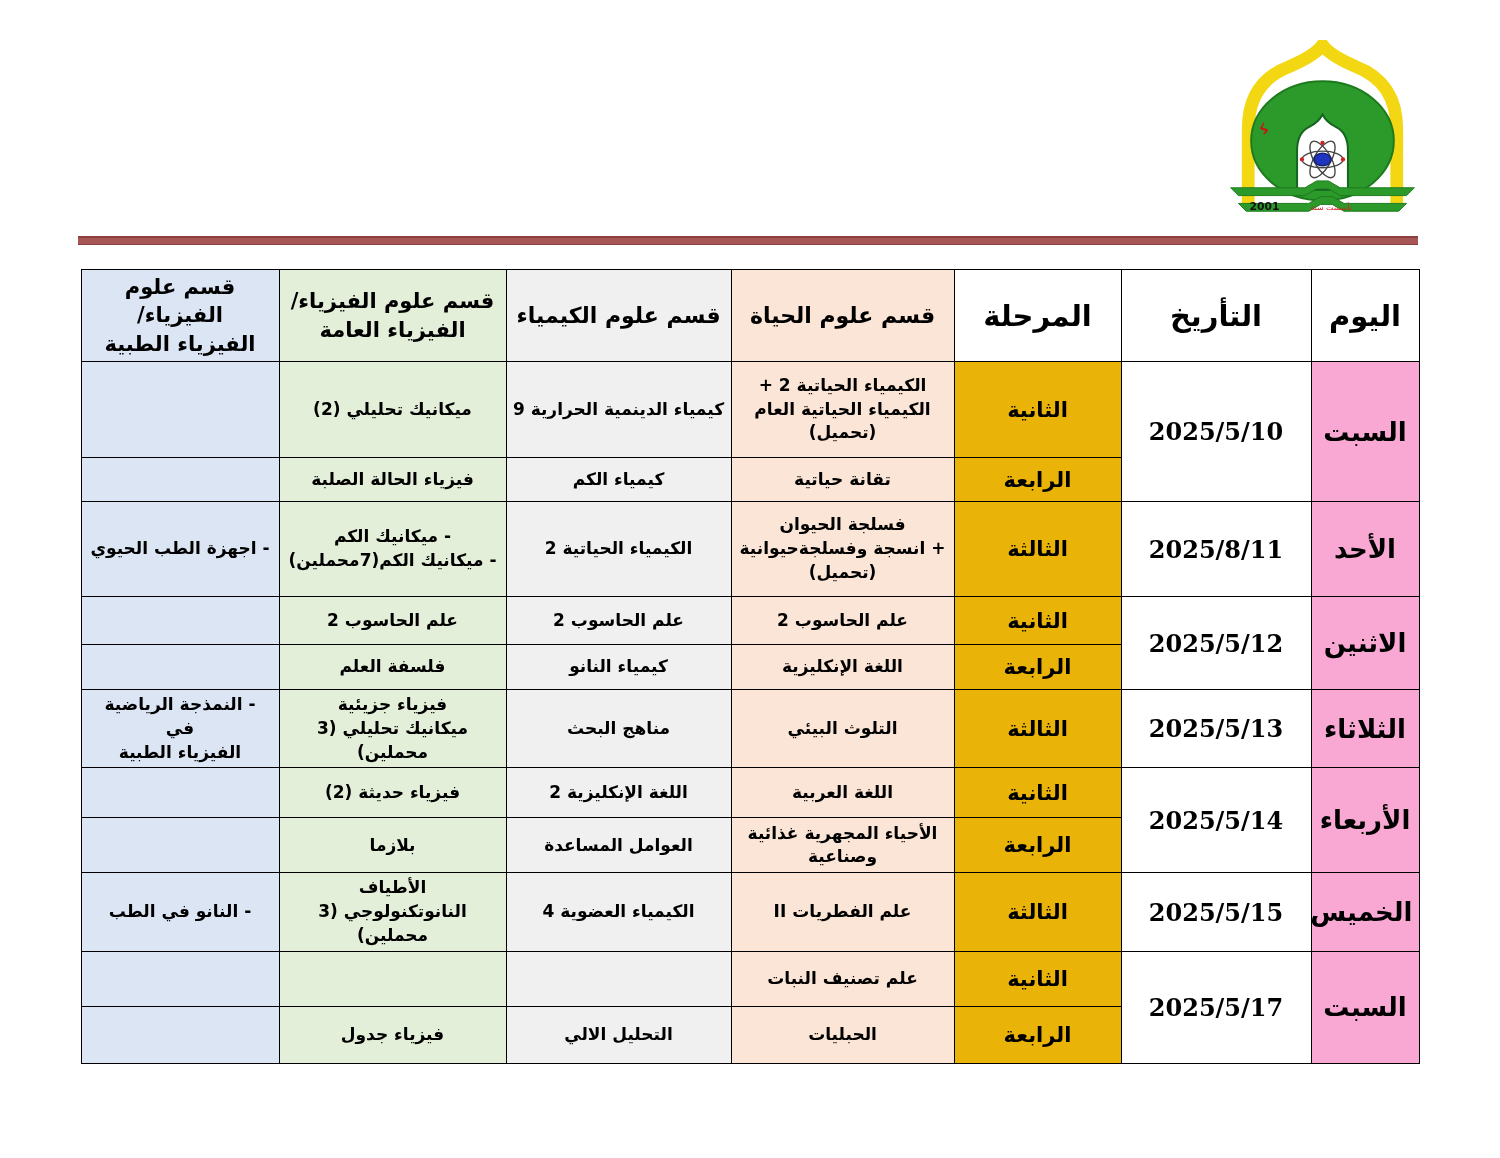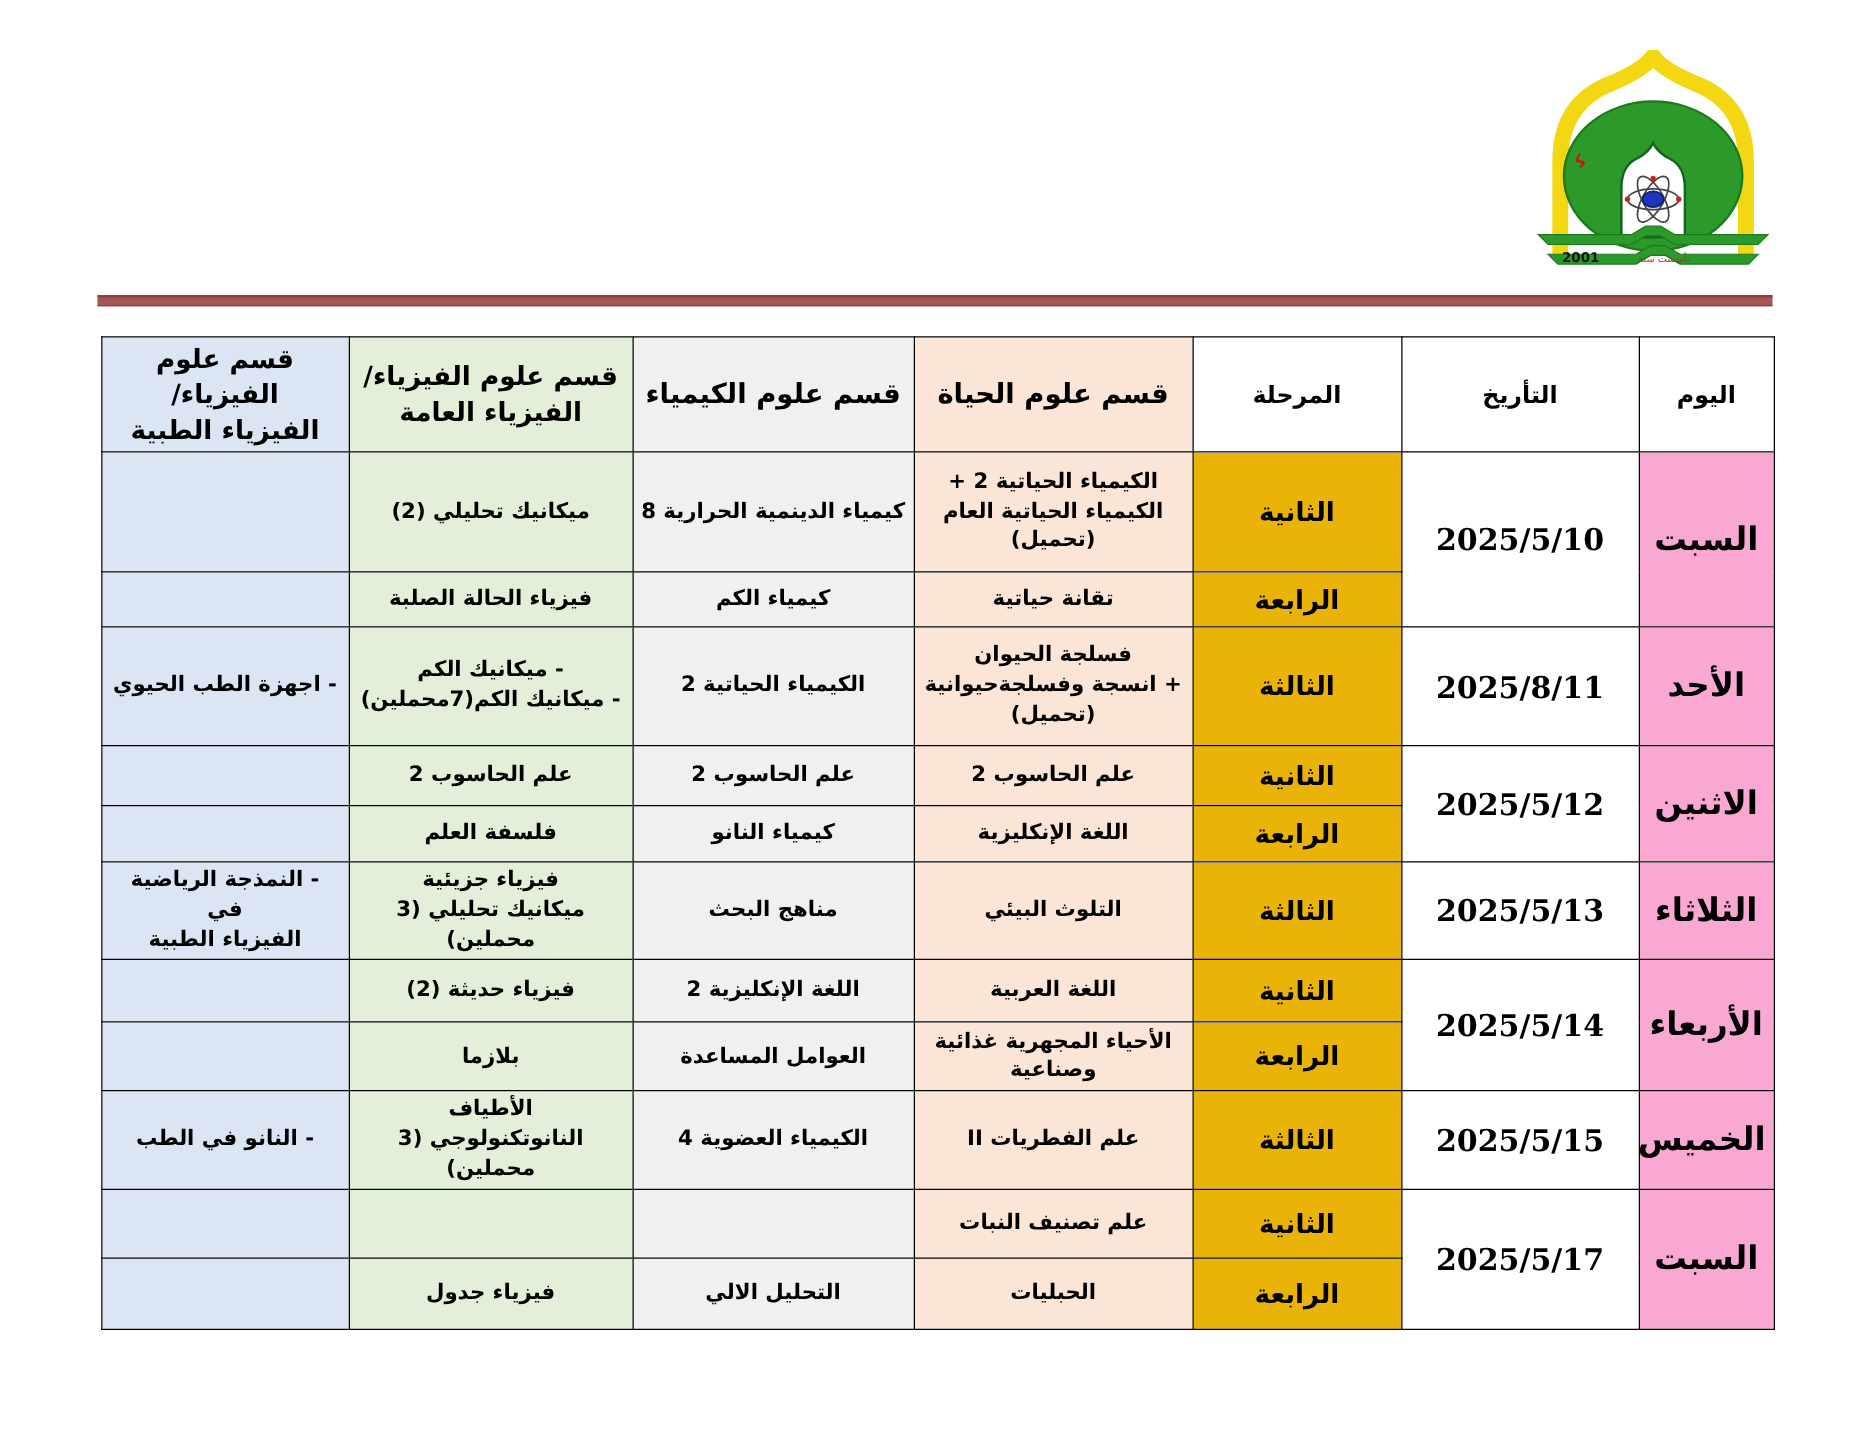--- a/index.html
+++ b/index.html
@@ -39,21 +39,21 @@
     table-layout:fixed;
   }
   table.exam th, table.exam td{
     border:1.6px solid #000;
     font-weight:bold;
     text-align:center;vertical-align:middle;
     padding:3px 6px;
     white-space:pre-line;
     overflow:hidden;
   }
-  th.h-plain{background:#ffffff;font-size:19px;}
+  th.h-plain{background:#ffffff;font-size:29px;}
   th.h-life{background:var(--life-bg);font-size:22px;}
   th.h-chem{background:var(--chem-bg);font-size:22px;}
   th.h-pgen{background:var(--pgen-bg);font-size:21px;line-height:1.35;}
   th.h-pmed{background:var(--pmed-bg);font-size:21px;line-height:1.35;}
 
   td.day{font-size:26px;background:#f9a8d4;}
   td.date{font-size:24px;background:#fff;font-family:"DejaVu Serif", serif;}
   td.stage{font-size:21px;background:#eab308;}
   td.life{background:var(--life-bg);font-size:17px;line-height:1.4;}
   td.chem{background:var(--chem-bg);font-size:17px;line-height:1.4;}
@@ -129,21 +129,21 @@
 الفيزياء الطبية</th>
     </tr>
 
     <tr style="height:96px">
       <td class="day" rowspan="2">السبت</td>
       <td class="date" rowspan="2">2025/5/10</td>
       <td class="stage">الثانية</td>
       <td class="life">الكيمياء الحياتية 2 +
 الكيمياء الحياتية العام
 (تحميل)</td>
-      <td class="chem">كيمياء الدينمية الحرارية 8</td>
+      <td class="chem">كيمياء الدينمية الحرارية 9</td>
       <td class="pgen">ميكانيك تحليلي (2)</td>
       <td class="pmed"></td>
     </tr>
     <tr style="height:44px">
       <td class="stage">الرابعة</td>
       <td class="life">تقانة حياتية</td>
       <td class="chem">كيمياء الكم</td>
       <td class="pgen">فيزياء الحالة الصلبة</td>
       <td class="pmed"></td>
     </tr>

